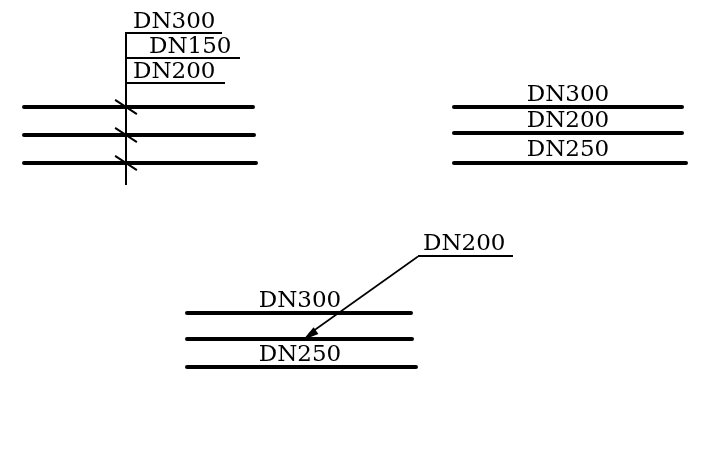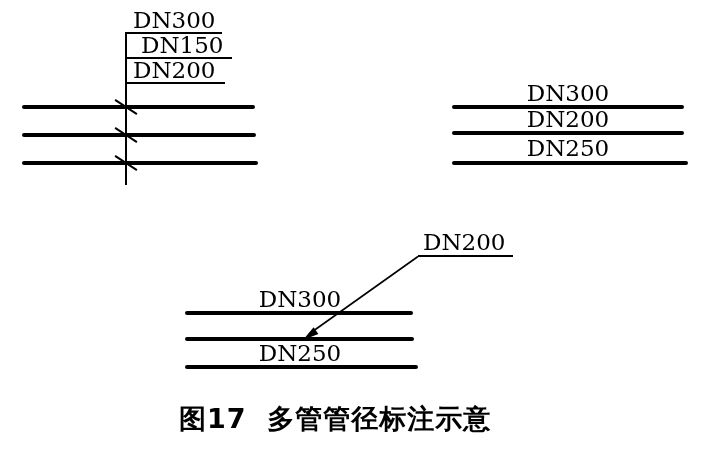--- a/index.html
+++ b/index.html
@@ -59,21 +59,21 @@
     <div class="pipe" style="left:22px;  top:133px; width:234px;"></div>
     <div class="pipe" style="left:22px;  top:161px; width:236px;"></div>
 
     <div class="vline" style="left:125px; top:32px; height:153px;"></div>
 
     <div class="tick" style="left:113px; top:106px;"></div>
     <div class="tick" style="left:113px; top:134px;"></div>
     <div class="tick" style="left:113px; top:162px;"></div>
 
     <div class="dn underlined" style="left:126px; top:8px;  width:89px; padding-left:7px;">DN300</div>
-    <div class="dn underlined" style="left:126px; top:33px; width:91px; padding-left:15px;">DN150</div>
+    <div class="dn underlined" style="left:126px; top:33px; width:91px; padding-left:23px;">DN150</div>
     <div class="dn underlined" style="left:126px; top:58px; width:92px; padding-left:7px;">DN200</div>
   </div>
 
   <div>
     <div class="dn centered" style="left:452px; top:81px;  width:232px;">DN300</div>
     <div class="pipe" style="left:452px; top:105px; width:232px;"></div>
 
     <div class="dn centered" style="left:452px; top:107px; width:232px;">DN200</div>
     <div class="pipe" style="left:452px; top:131px; width:232px;"></div>
 
@@ -89,15 +89,14 @@
     <div class="pipe" style="left:185px; top:365px; width:233px;"></div>
 
     <div class="dn underlined" style="left:418px; top:231px; width:90px; padding-left:5px; line-height:23px; padding-bottom:1px;">DN200</div>
 
     <svg class="leader-svg" width="720" height="453" viewBox="0 0 720 453">
       <line x1="418" y1="256.5" x2="309" y2="334" stroke="#000" stroke-width="1.6"></line>
       <polygon points="303,340 313.6,327.3 318.4,333.9" fill="#000"></polygon>
     </svg>
   </div>
 
-  <div class="caption">图17  多管管径标注示意</div>
 
 </div>
 
 </body></html>

